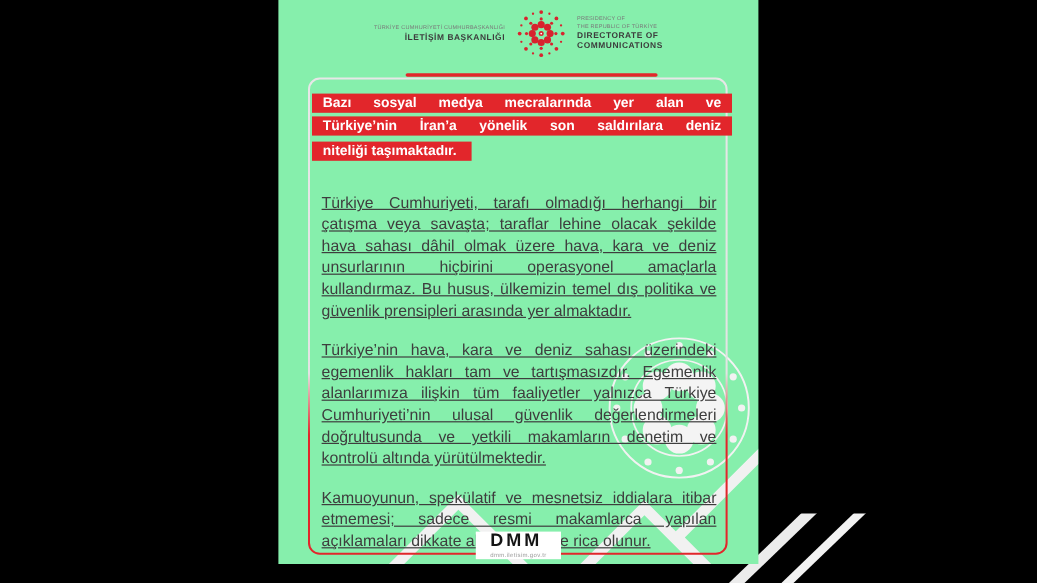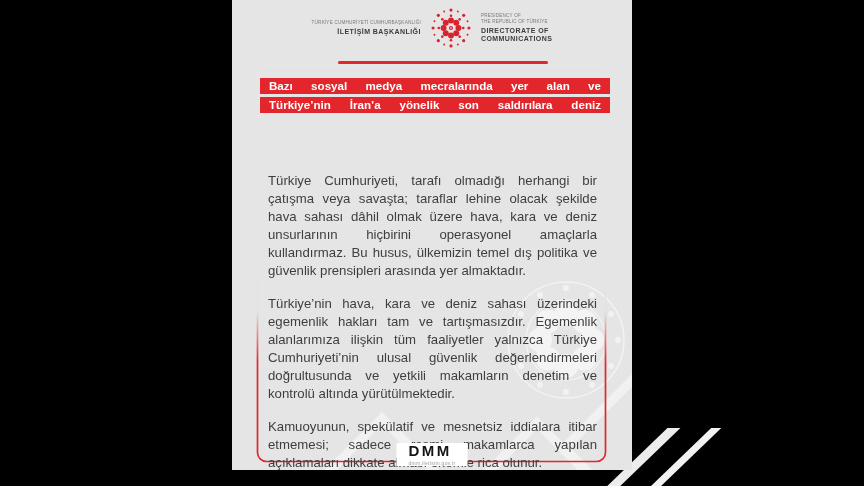--- a/index.html
+++ b/index.html
@@ -1,38 +1,38 @@
 <!DOCTYPE html>
 <html><head>
 <meta charset="utf-8">
 <style>
   html,body{margin:0;padding:0;background:#000;}
   .stage{position:relative;width:864px;height:486px;background:#000;overflow:hidden;
          font-family:"Liberation Sans","DejaVu Sans",sans-serif;}
-  .card{position:absolute;left:232px;top:0;width:400px;height:470px;background:#e5e5e5;z-index:2;overflow:hidden;}
+  .card{position:absolute;left:232px;top:0;width:400px;height:470px;background:#86efac;z-index:2;overflow:hidden;}
   .wm{position:absolute;left:0;top:0;z-index:0;pointer-events:none;}
   .corner-deco{position:absolute;left:575px;top:428px;width:260px;height:58px;z-index:1;pointer-events:none;}
 
   .hdr{position:absolute;top:7px;left:0;width:100%;display:flex;justify-content:center;align-items:center;gap:9px;z-index:3;}
   .hdr-left{text-align:right;}
   .hdr-right{text-align:left;}
   .hdr-small{font-size:4.6px;color:#7a7a7a;letter-spacing:.2px;line-height:5.6px;}
   .hdr-bold{font-size:7px;font-weight:bold;color:#3c3c3c;letter-spacing:.45px;line-height:8px;margin-top:2px;}
   .emblem{width:42px;height:42px;display:block;}
 
   .red-rule{position:absolute;left:106px;top:61px;width:210px;height:3.4px;background:#e2262b;border-radius:2px;z-index:3;}
   .frame-svg{position:absolute;left:24px;top:64px;z-index:1;}
 
   .headline{position:absolute;left:28px;top:78px;width:350px;z-index:3;}
   .hl-line{background:#e2262b;color:#ffffff;font-weight:bold;font-size:11.6px;line-height:12.6px;
            padding:1.9px 9px 1.5px;margin-bottom:3.2px;text-align:justify;text-align-last:justify;}
   .hl-line.hl-last{display:inline-block;text-align:left;text-align-last:left;padding-right:13px;margin-bottom:0;}
 
-  .bodytext{position:absolute;left:36px;top:172px;width:329px;z-index:3;color:#3e3e3e;
-            font-size:13.2px;line-height:18px;text-align:justify;}
+  .bodytext{position:absolute;left:36px;top:160px;width:329px;z-index:3;color:#3e3e3e;
+            font-size:13.2px;line-height:18px;text-align:justify;text-decoration:underline;}
   .bodytext p{margin:0 0 15px 0;}
   .bodytext p:last-child{margin-bottom:0;}
 
   .footer{position:absolute;left:50%;transform:translateX(-50%);top:443px;z-index:4;background:#fff;
           padding:0 12px;}
   .dmm{font-size:15px;font-weight:bold;letter-spacing:2.5px;color:#141414;line-height:16px;}
   .dmm-url{font-size:5px;color:#9b9b9b;letter-spacing:.3px;margin-top:1px;line-height:6px;}
 </style>
 </head>
 <body>
@@ -151,20 +151,21 @@
           <stop offset="0.75" stop-color="#e2262b"></stop>
           <stop offset="1" stop-color="#e2262b"></stop>
         </linearGradient>
       </defs>
       <rect x="1.5" y="1.5" width="348" height="396" rx="9" fill="none" stroke="url(#fg)" stroke-width="1.7"></rect>
     </svg>
 
     <div class="headline">
       <div class="hl-line">Bazı sosyal medya mecralarında yer alan ve</div>
       <div class="hl-line">Türkiye’nin İran’a yönelik son saldırılara deniz</div>
+      <div class="hl-line hl-last">niteliği taşımaktadır.</div>
     </div>
 
     <div class="bodytext">
       <p>Türkiye Cumhuriyeti, tarafı olmadığı herhangi bir çatışma veya savaşta; taraflar lehine olacak şekilde hava sahası dâhil olmak üzere hava, kara ve deniz unsurlarının hiçbirini operasyonel amaçlarla kullandırmaz. Bu husus, ülkemizin temel dış politika ve güvenlik prensipleri arasında yer almaktadır.</p>
       <p>Türkiye’nin hava, kara ve deniz sahası üzerindeki egemenlik hakları tam ve tartışmasızdır. Egemenlik alanlarımıza ilişkin tüm faaliyetler yalnızca Türkiye Cumhuriyeti’nin ulusal güvenlik değerlendirmeleri doğrultusunda ve yetkili makamların denetim ve kontrolü altında yürütülmektedir.</p>
       <p>Kamuoyunun, spekülatif ve mesnetsiz iddialara itibar etmemesi; sadece resmi makamlarca yapılan açıklamaları dikkate alması önemle rica olunur.</p>
     </div>
 
     <div class="footer">
       <div class="dmm">DMM</div>

